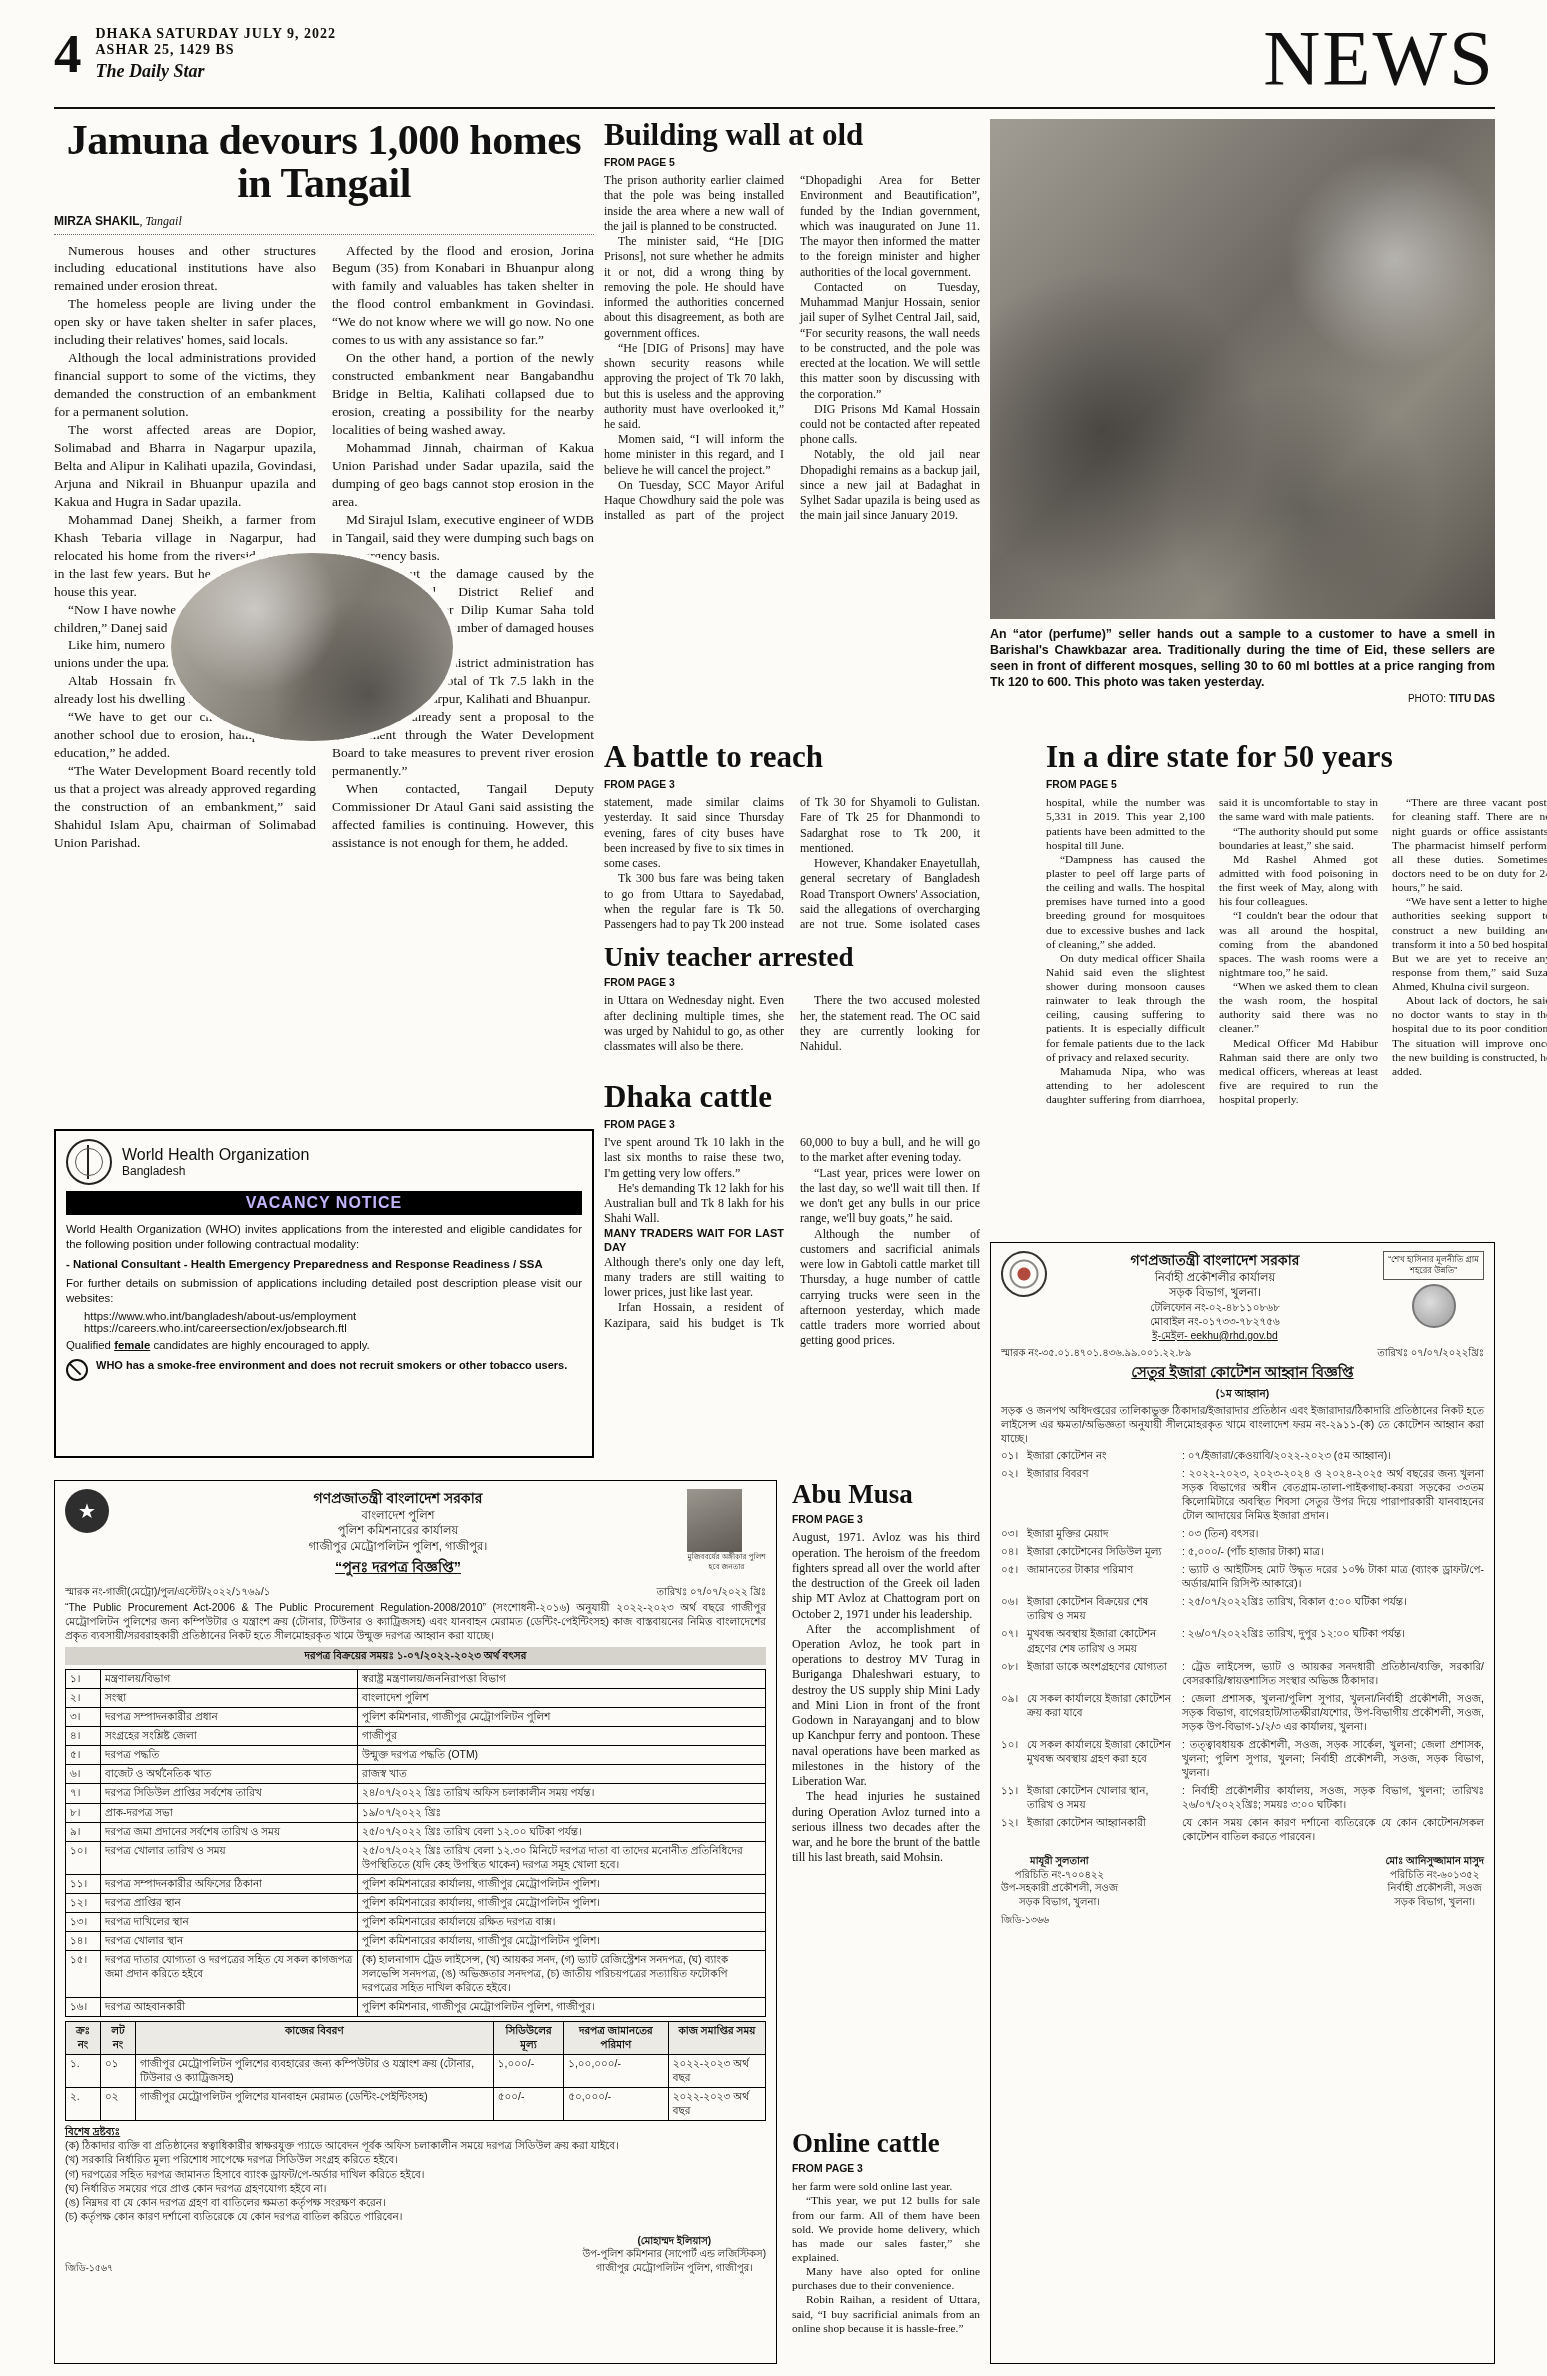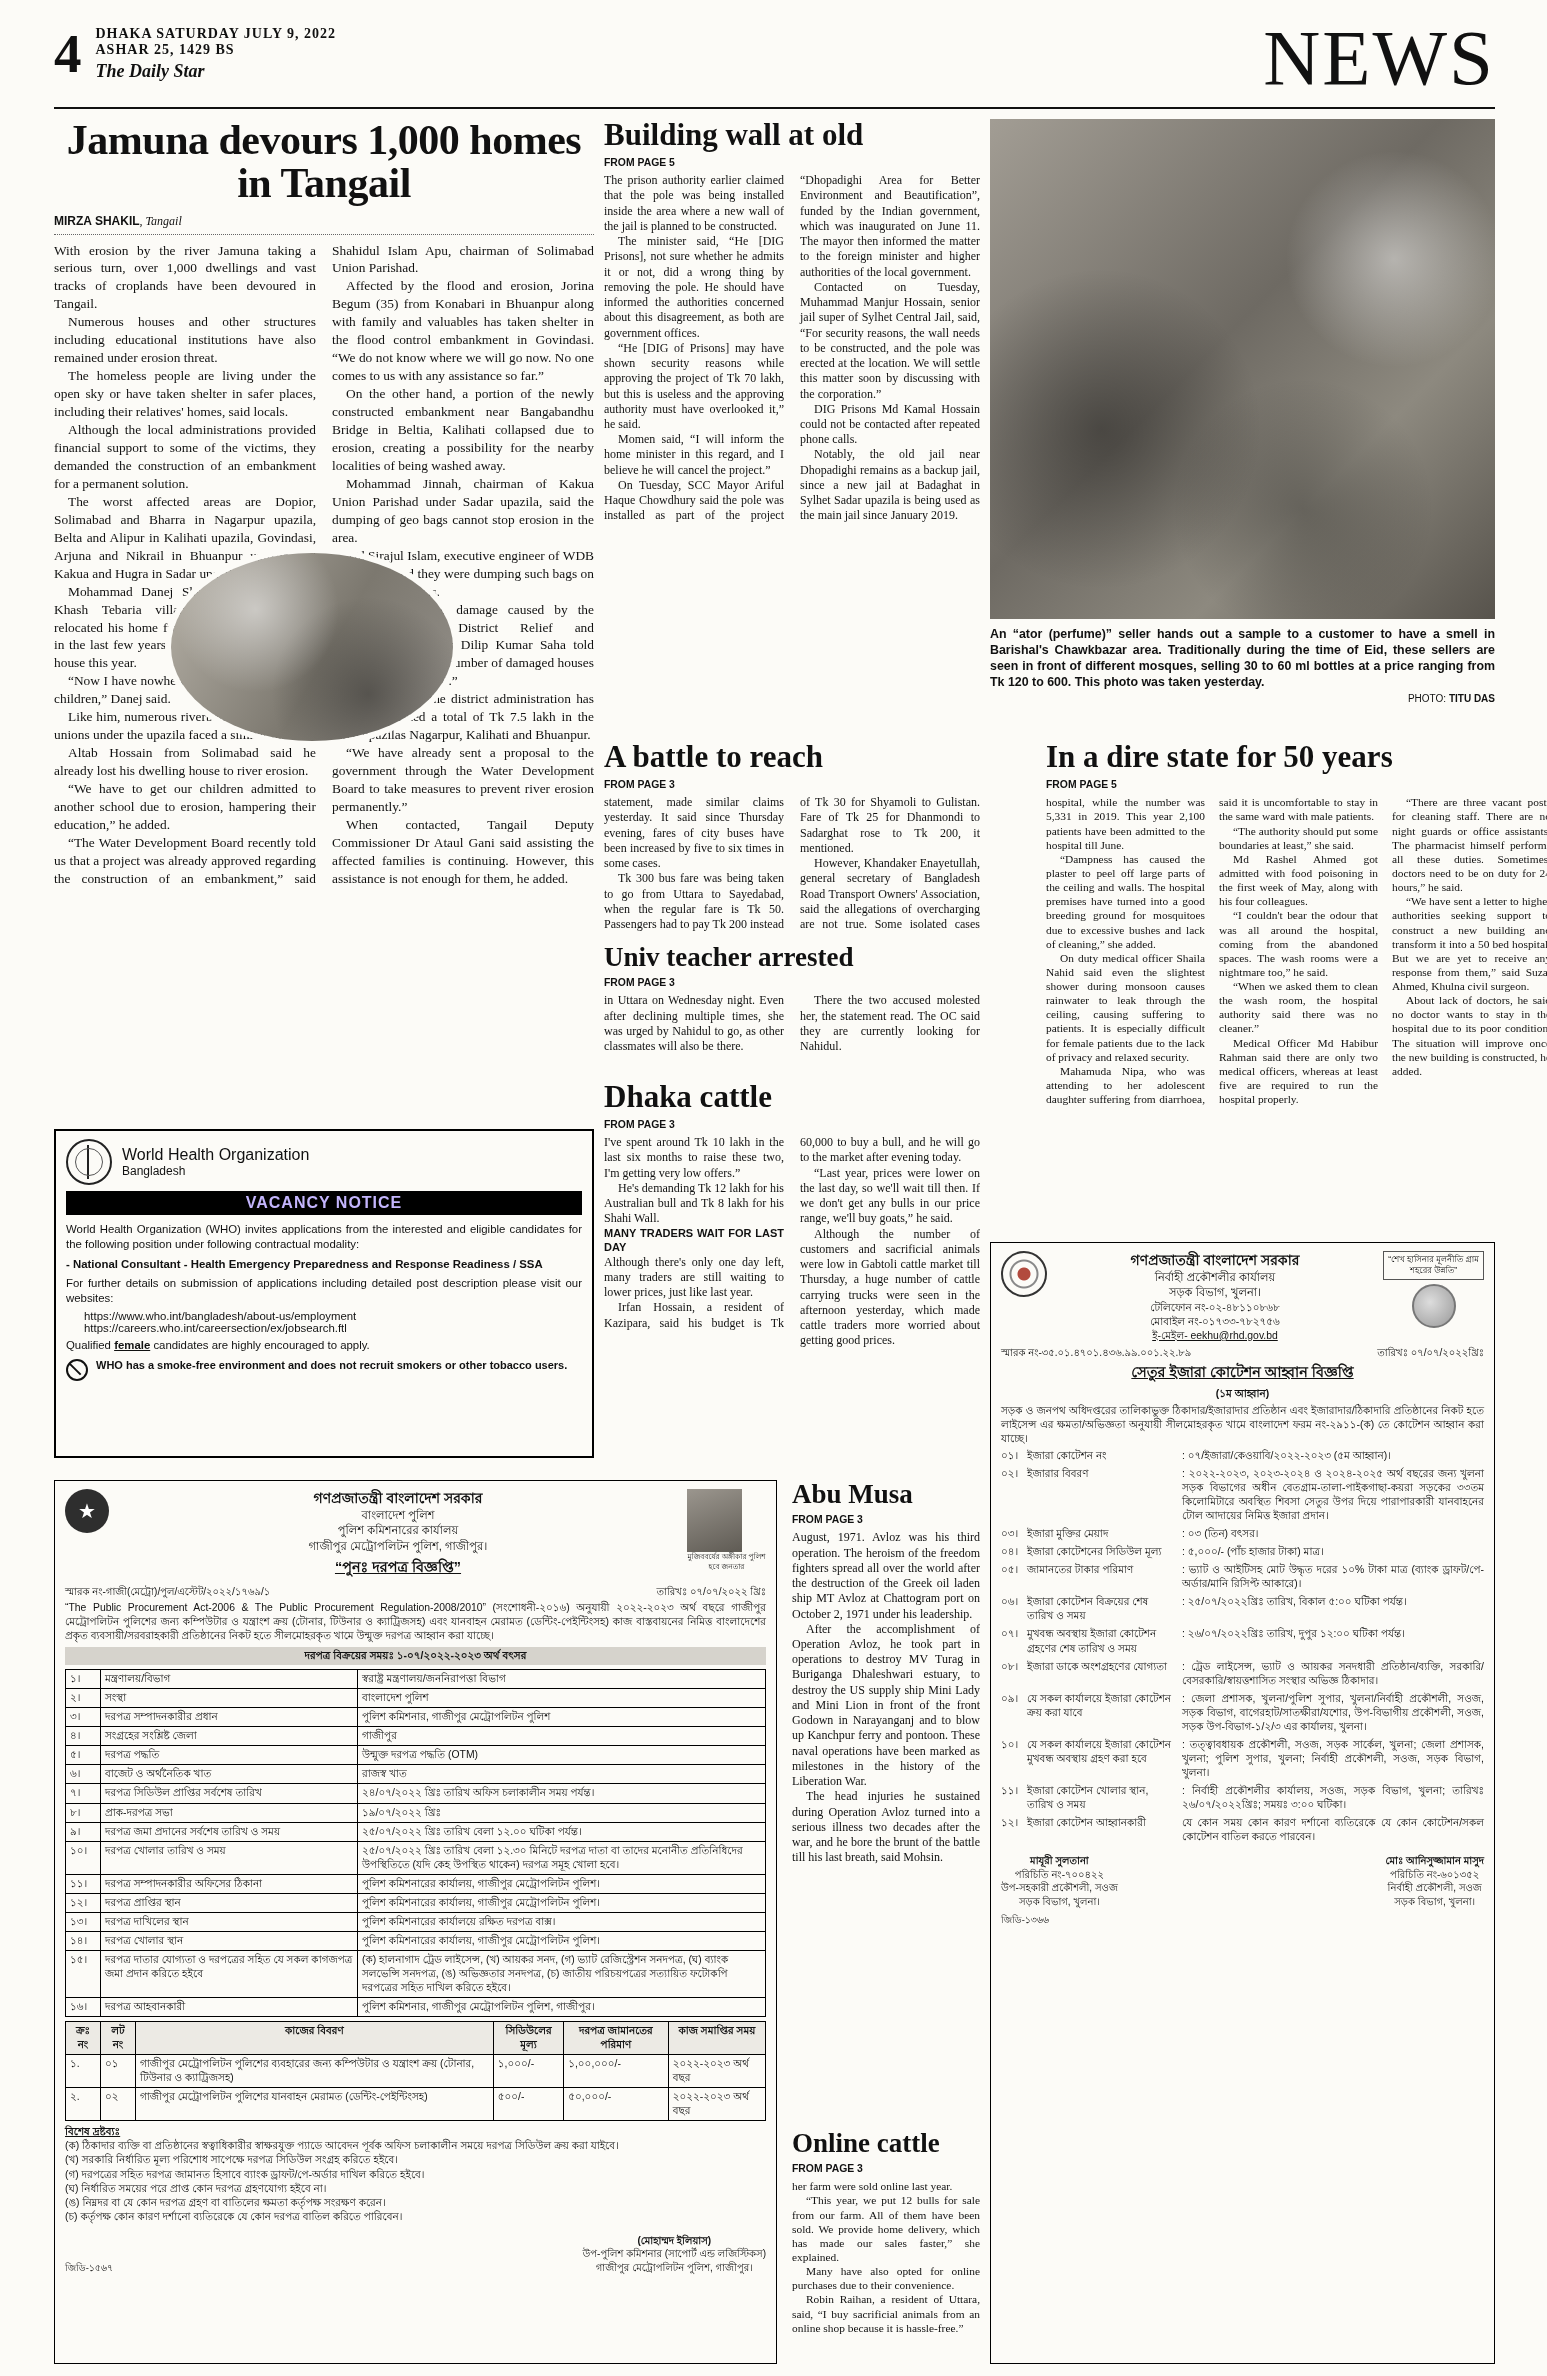--- a/index.html
+++ b/index.html
@@ -118,21 +118,20 @@
   </div>
   <div class="abs section-title" style="right:52px;top:18px;">NEWS</div>
   <div class="headrule"></div>
 
   <section class="abs" style="left:54px;top:119px;width:540px;">
     <h1 class="hl-xl">Jamuna devours 1,000 homes in Tangail</h1>
     <div class="byline">
       <span>MIRZA SHAKIL</span><span class="place">, Tangail</span>
     </div>
     <div class="body cols2 f135" style="height:792px;">
-      <p class="ni">With erosion by the river Jamuna taking a serious turn, over 1,000 dwellings and vast tracks of croplands have been devoured in Tangail.</p>
       <p>Numerous houses and other structures including educational institutions have also remained under erosion threat.</p>
       <p>The homeless people are living under the open sky or have taken shelter in safer places, including their relatives' homes, said locals.</p>
       <p>Although the local administrations provided financial support to some of the victims, they demanded the construction of an embankment for a permanent solution.</p>
       <p>The worst affected areas are Dopior, Solimabad and Bharra in Nagarpur upazila, Belta and Alipur in Kalihati upazila, Govindasi, Arjuna and Nikrail in Bhuanpur upazila and Kakua and Hugra in Sadar upazila.</p>
       <p>Mohammad Danej Sheikh, a farmer from Khash Tebaria village in Nagarpur, had relocated his home from the riverside six times in the last few years. But he could not save the house this year.</p>
       <p>“Now I have nowhere to go with my wife and children,” Danej said.</p>
       <p>Like him, numerous riverbank people in three unions under the upazila faced a similar fate.</p>
       <p>Altab Hossain from Solimabad said he already lost his dwelling house to river erosion.</p>
       <p>“We have to get our children admitted to another school due to erosion, hampering their education,” he added.</p>
       <p>“The Water Development Board recently told us that a project was already approved regarding the construction of an embankment,” said Shahidul Islam Apu, chairman of Solimabad Union Parishad.</p>

